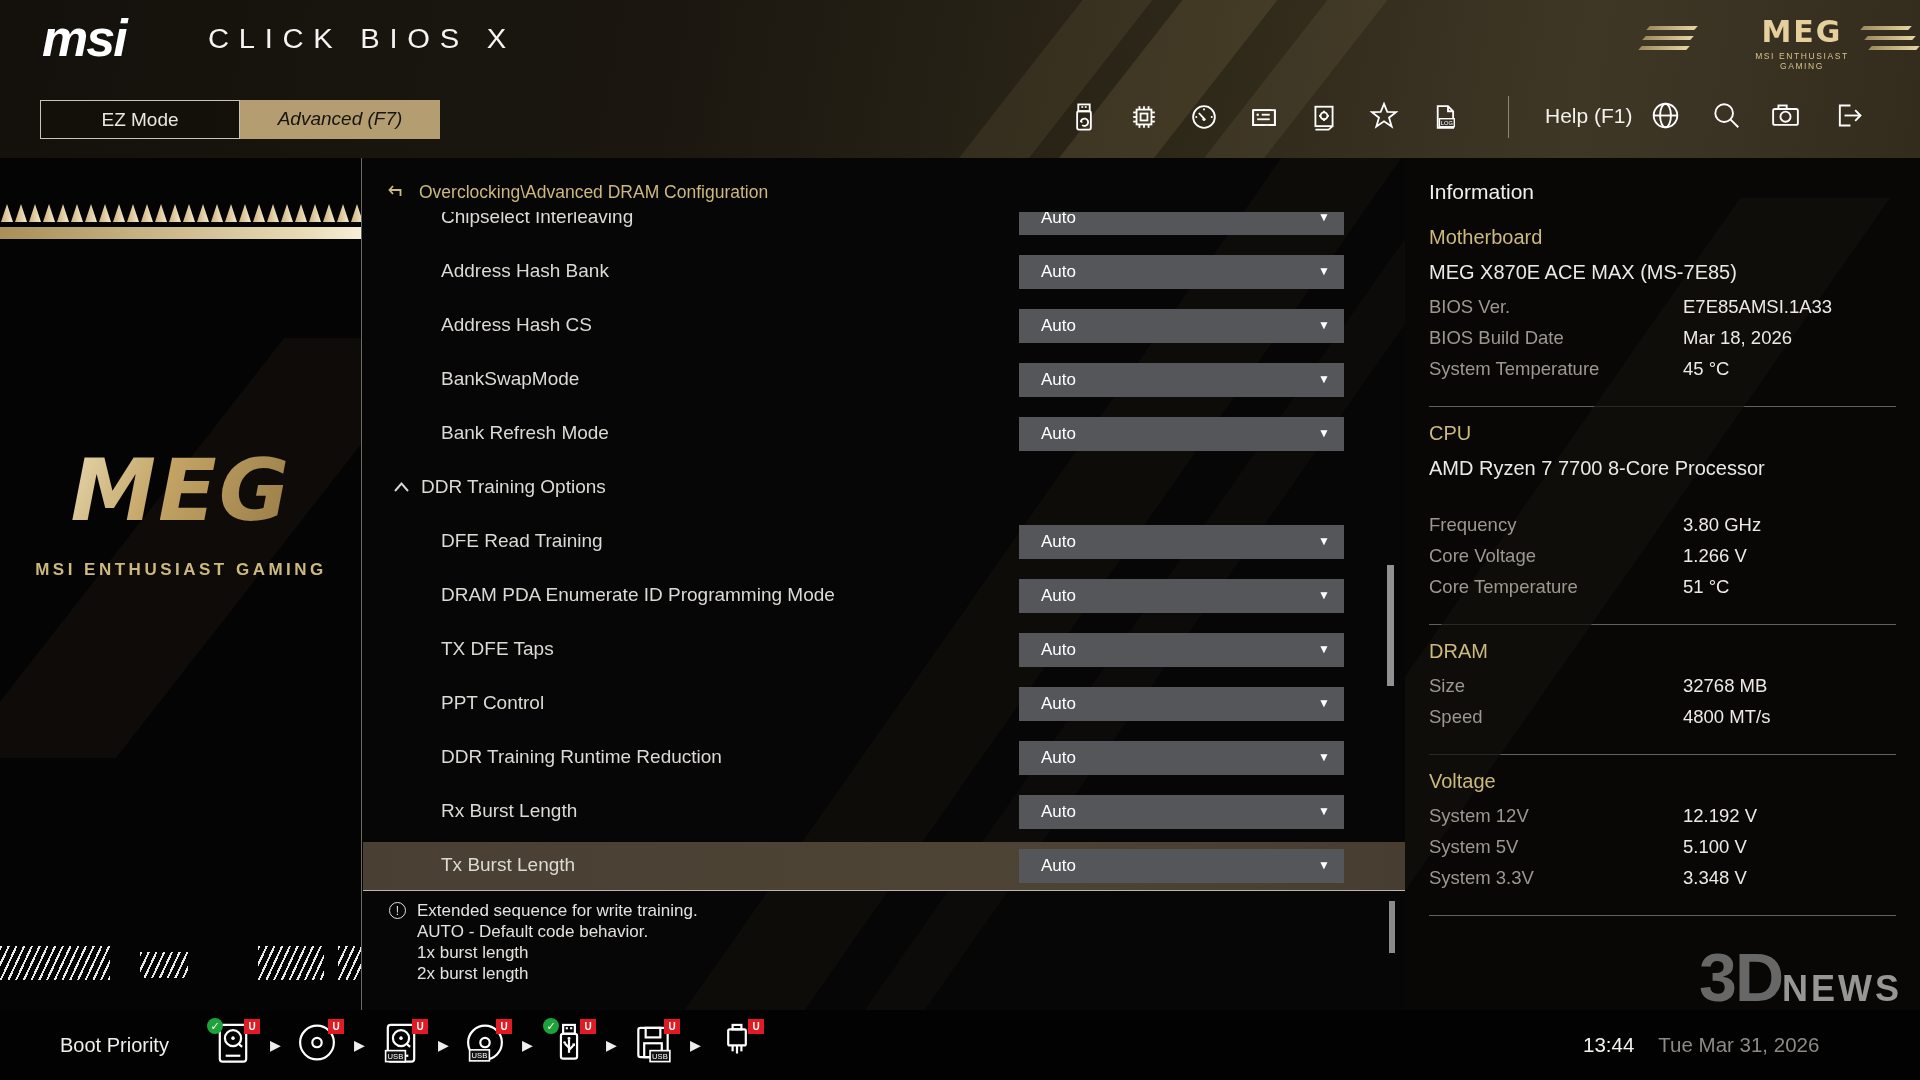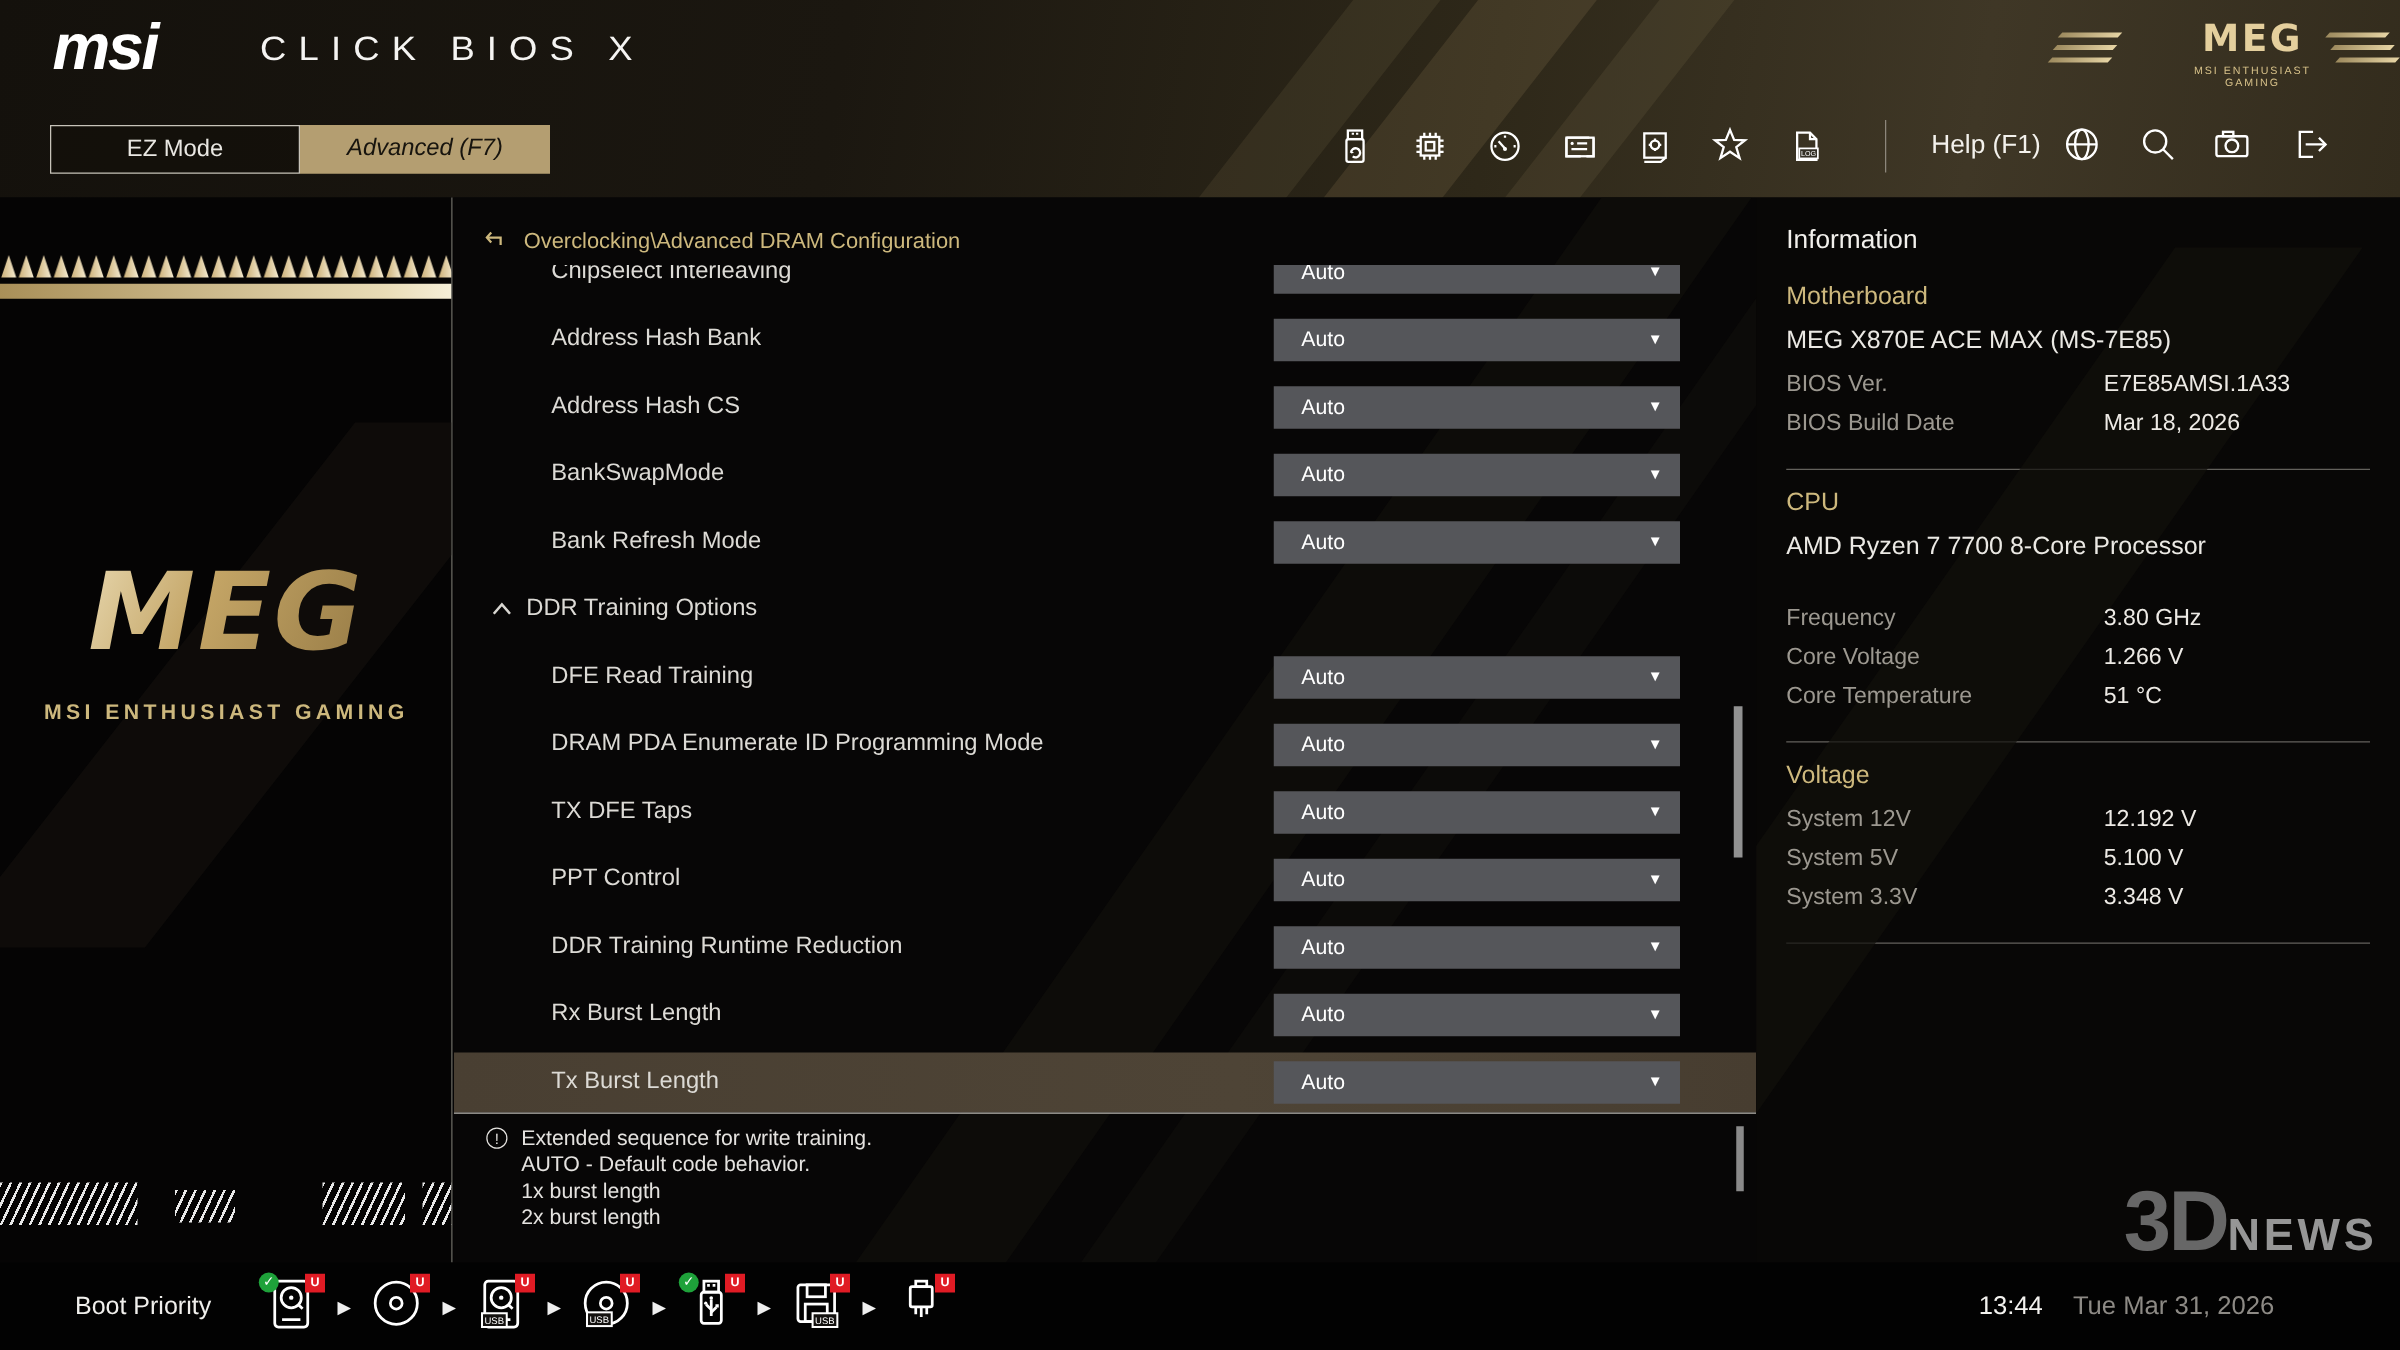--- a/index.html
+++ b/index.html
@@ -394,36 +394,52 @@
           <div class="rp-sec-title">Motherboard</div>
           <div class="rp-sub">MEG X870E ACE MAX (MS-7E85)</div>
           <div class="rp-row">
             <span class="k">BIOS Ver.</span>
             <span class="v">E7E85AMSI.1A33</span>
           </div>
           <div class="rp-row">
             <span class="k">BIOS Build Date</span>
             <span class="v">Mar 18, 2026</span>
           </div>
+          <div class="rp-row">
+            <span class="k">System Temperature</span>
+            <span class="v">45 °C</span>
+          </div>
           <hr class="rp-div">
         </div>
         <div>
           <div class="rp-sec-title">CPU</div>
           <div class="rp-sub gap">AMD Ryzen 7 7700 8-Core Processor</div>
           <div class="rp-row">
             <span class="k">Frequency</span>
             <span class="v">3.80 GHz</span>
           </div>
           <div class="rp-row">
             <span class="k">Core Voltage</span>
             <span class="v">1.266 V</span>
           </div>
           <div class="rp-row">
             <span class="k">Core Temperature</span>
             <span class="v">51 °C</span>
+          </div>
+          <hr class="rp-div">
+        </div>
+        <div>
+          <div class="rp-sec-title">DRAM</div>
+          <div class="rp-row">
+            <span class="k">Size</span>
+            <span class="v">32768 MB</span>
+          </div>
+          <div class="rp-row">
+            <span class="k">Speed</span>
+            <span class="v">4800 MT/s</span>
           </div>
           <hr class="rp-div">
         </div>
         <div>
           <div class="rp-sec-title">Voltage</div>
           <div class="rp-row">
             <span class="k">System 12V</span>
             <span class="v">12.192 V</span>
           </div>
           <div class="rp-row">

